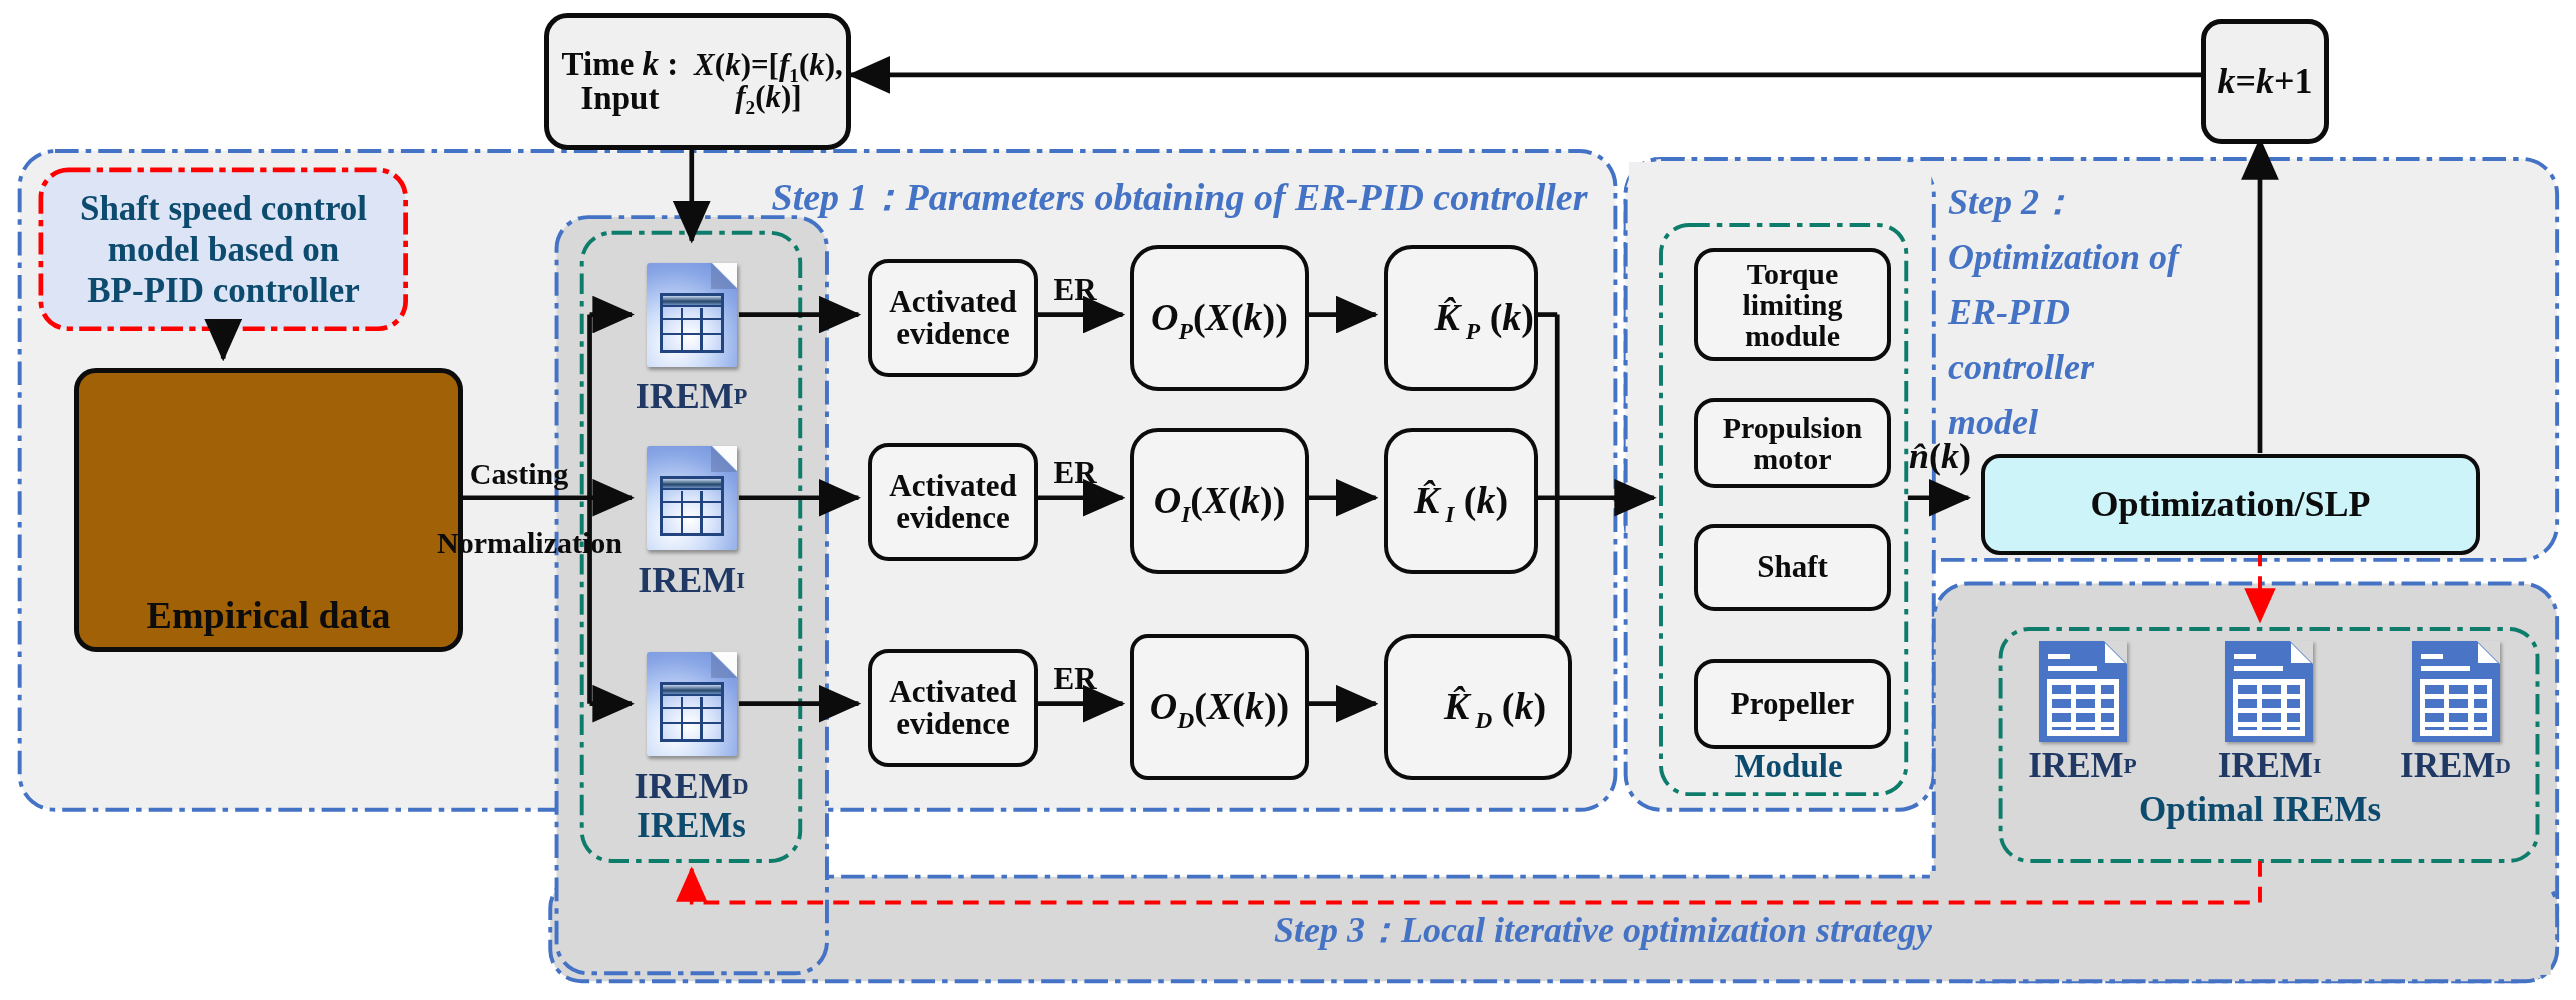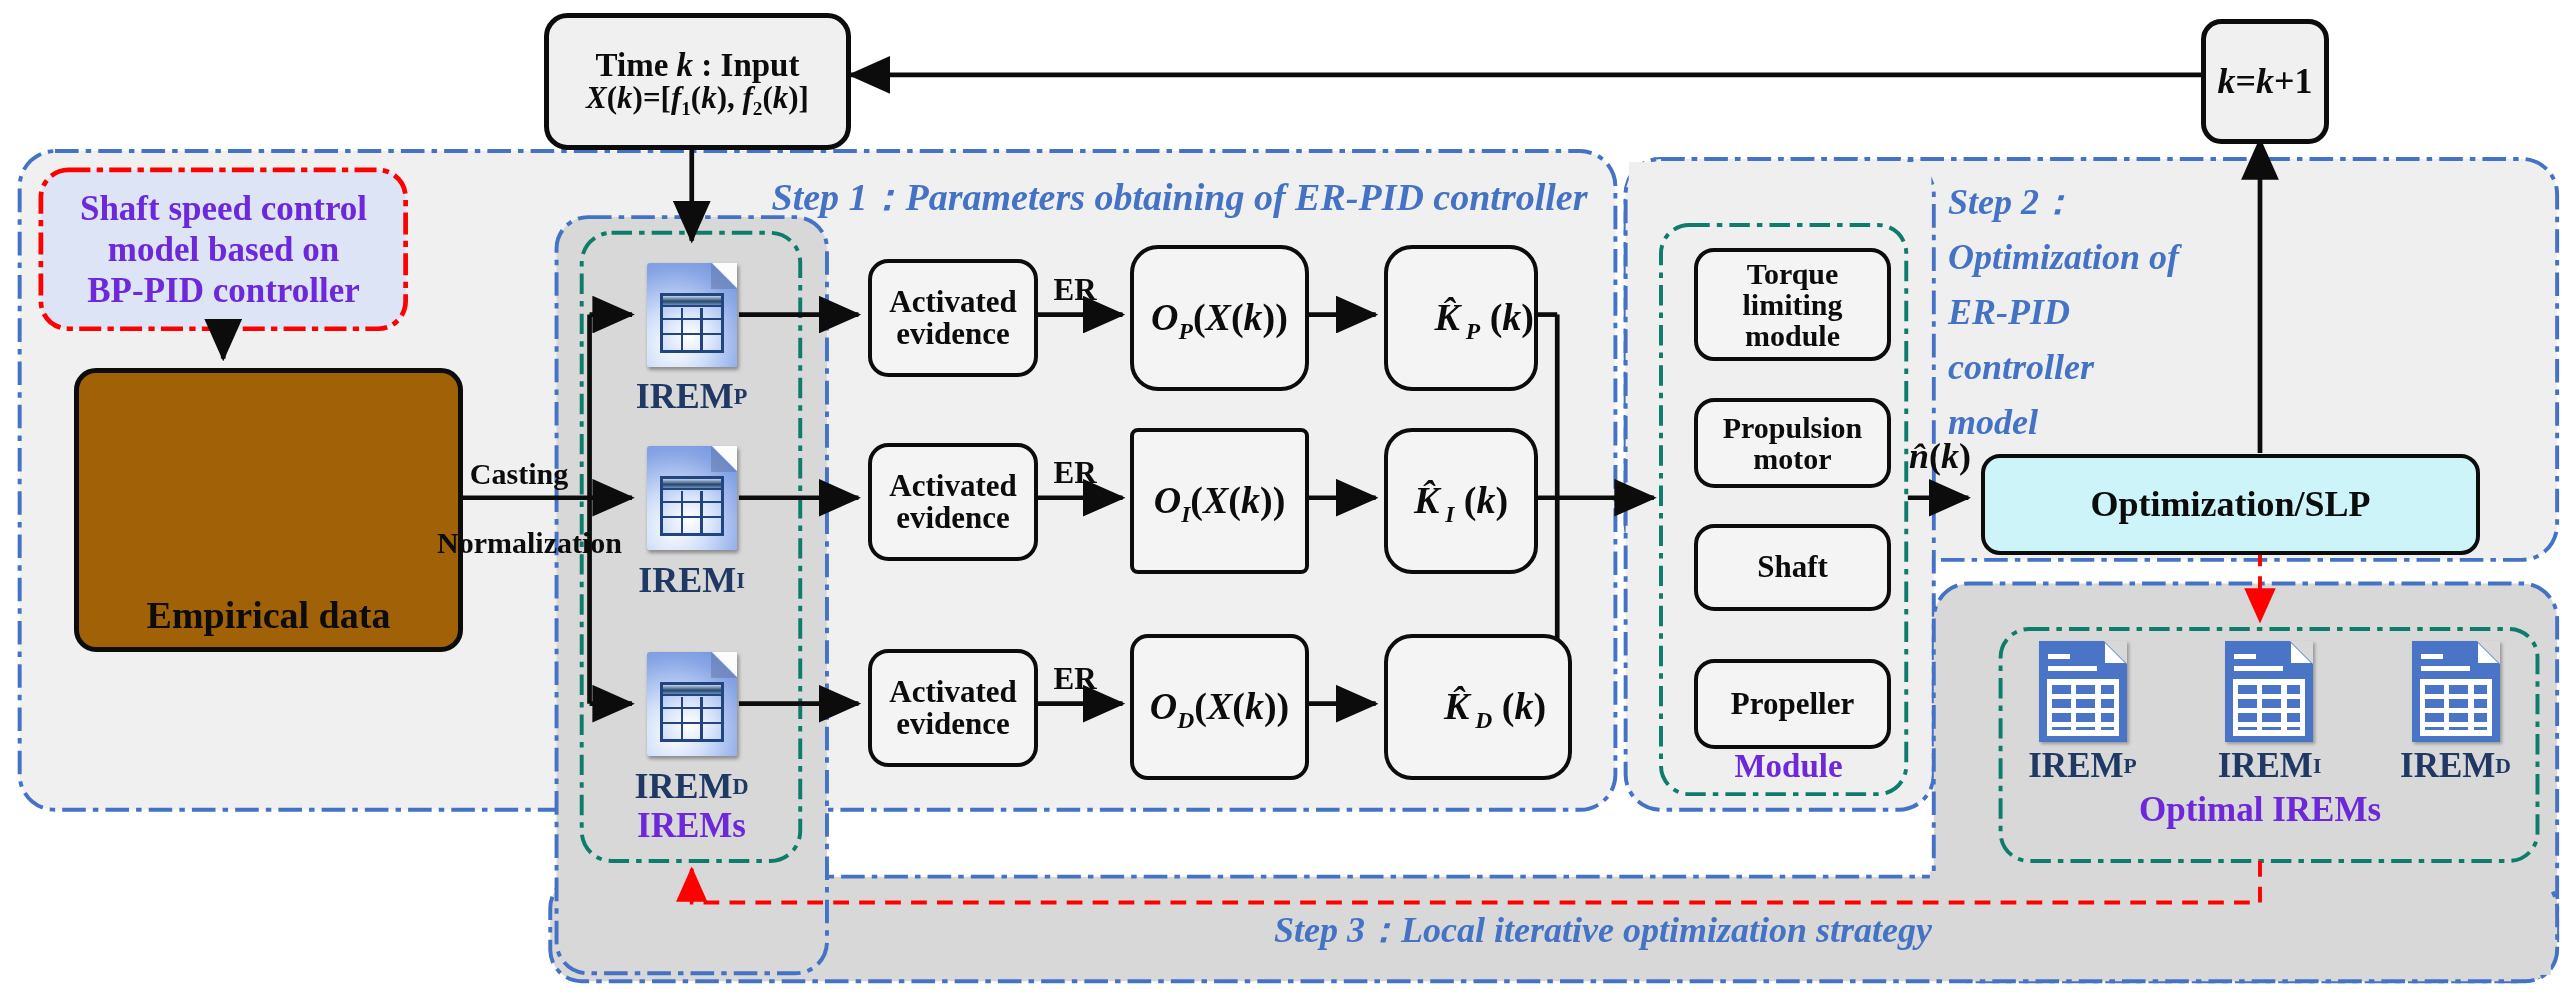--- a/index.html
+++ b/index.html
@@ -5,21 +5,21 @@
   html,body{margin:0;padding:0;background:#ffffff;}
   body{width:2576px;height:1001px;position:relative;overflow:hidden;
        font-family:"Liberation Serif",serif;color:#0c0c0c;}
   #svg-underlay{position:absolute;left:0;top:0;width:2576px;height:1001px;z-index:0;}
   .abs{position:absolute;z-index:2;}
   .box{position:absolute;z-index:2;display:flex;align-items:center;justify-content:center;
        text-align:center;background:#f4f4f4;border:4.7px solid #0c0c0c;font-weight:bold;
        line-height:1.04;}
   .lbl{position:absolute;z-index:3;display:flex;align-items:center;justify-content:center;
        text-align:center;font-weight:bold;line-height:1.05;}
-  .blue{color:#6d28d9;}
+  .blue{color:#0c4a6e;}
   .navy{color:#1f3864;}
   .title{font-style:italic;font-weight:bold;color:#4472c4;}
   sub{font-size:62%;line-height:0;}
   i{font-style:italic;}
   
   .gicon{position:absolute;z-index:3;width:90px;height:104px;border-radius:3.1px;
      background:radial-gradient(130% 115% at 30% 78%, #ffffff 0%, #cdddf9 30%, #89a6e6 62%, #5e82d2 100%);
      box-shadow:1.6px 2.4px 3.9px rgba(0,0,0,0.35);}
   .gicon-fold{position:absolute;top:0;right:0;width:0;height:0;
      border-top:25px solid #fcfcfc;border-left:25px solid transparent;}
@@ -142,21 +142,21 @@
     <path d="M1948,633 L2104,633" marker-end="url(#ah)"></path>
     <path d="M2427,633 L2504,633" marker-end="url(#ah)"></path>
   </g>
 
   <g stroke="#ff0000" stroke-width="5" fill="none" stroke-dasharray="20 13">
     <path d="M2875,700 L2875,790" marker-end="url(#ahr)"></path>
     <path d="M2875,1095 L2875,1148 L880,1148 L880,1105" marker-end="url(#ahr)"></path>
   </g>
 </svg>
 
-<div class="box" style="left:544px;top:12.6px;width:297px;height:127px;border-width:5.5px;border-radius:23.6px;background:#f0f0f0;font-size:33px;flex-direction:column;">
+<div class="box" style="left:544px;top:12.6px;width:297px;height:127px;border-width:5.5px;border-radius:23.6px;background:#f0f0f0;font-size:33px;flex-direction:row;">
   <span>Time <i>k</i> : Input</span>
   <span style="font-size:31px;"><i>X</i>(<i>k</i>)=[<i>f</i><sub>1</sub>(<i>k</i>), <i>f</i><sub>2</sub>(<i>k</i>)]</span>
 </div>
 
 <div class="box" style="left:2201px;top:19px;width:118px;height:115px;border-width:5.5px;border-radius:20.4px;background:#f0f0f0;font-size:36px;">
   <span><i>k</i>=<i>k</i>+1</span>
 </div>
 
 <div class="lbl title" style="left:747px;top:175px;width:865px;height:46px;font-size:38px;">Step 1：Parameters obtaining  of ER-PID controller</div>
 
@@ -220,21 +220,21 @@
   <span><i>O</i><sub><i>P</i></sub>(<i>X</i>(<i>k</i>))</span>
 </div>
 <div class="box" style="left:1384px;top:245px;width:146px;height:138px;border-radius:28px;font-size:38px;justify-content:flex-end;">
   <span><i>K̂</i><sub> <i>P</i></sub> (<i>k</i>)</span>
 </div>
 
 <div class="box" style="left:868px;top:443px;width:162px;height:110px;border-radius:20.4px;font-size:31px;">
   <span>Activated<br>evidence</span>
 </div>
 <div class="lbl" style="left:1045px;top:457px;width:60px;height:33px;font-size:31px;">ER</div>
-<div class="box" style="left:1130px;top:428px;width:171px;height:138px;border-radius:8px;font-size:38px;">
+<div class="box" style="left:1130px;top:428px;width:171px;height:138px;border-radius:28px;font-size:38px;">
   <span><i>O</i><sub><i>I</i></sub>(<i>X</i>(<i>k</i>))</span>
 </div>
 <div class="box" style="left:1384px;top:428px;width:146px;height:138px;border-radius:28px;font-size:38px;">
   <span><i>K̂</i><sub> <i>I</i></sub> (<i>k</i>)</span>
 </div>
 
 <div class="box" style="left:868px;top:649px;width:162px;height:110px;border-radius:20.4px;font-size:31px;">
   <span>Activated<br>evidence</span>
 </div>
 <div class="lbl" style="left:1045px;top:663px;width:60px;height:33px;font-size:31px;">ER</div>

